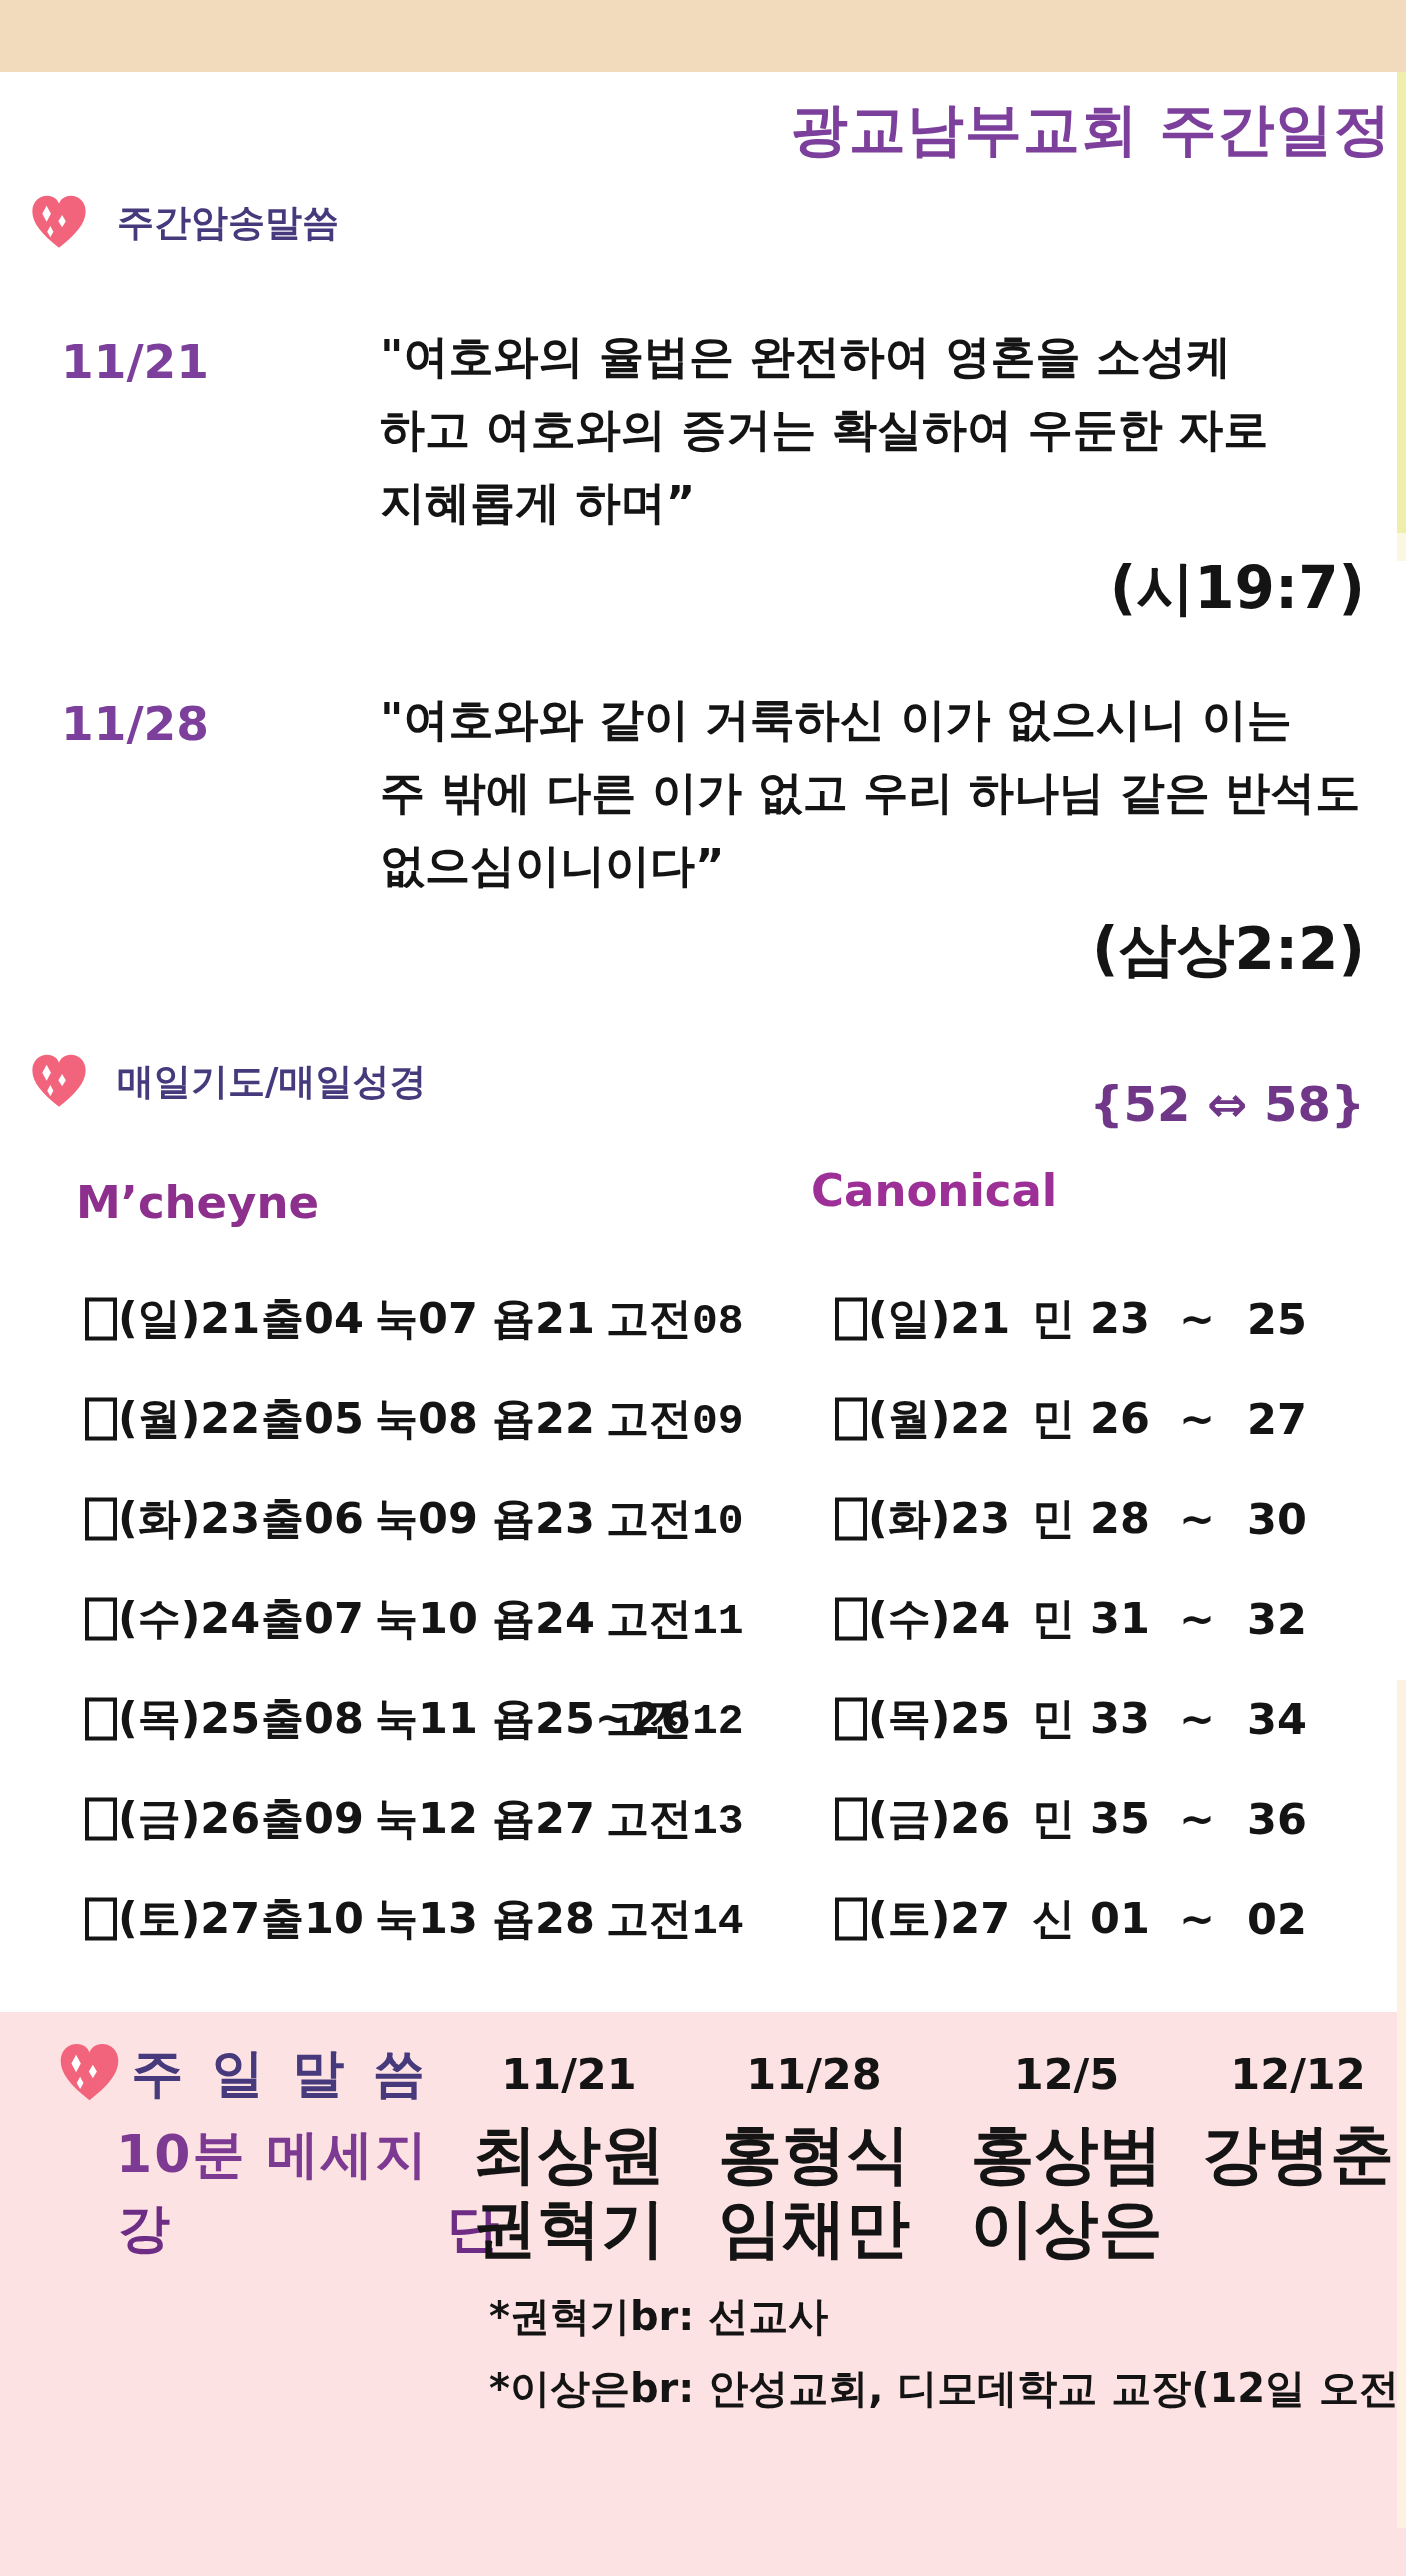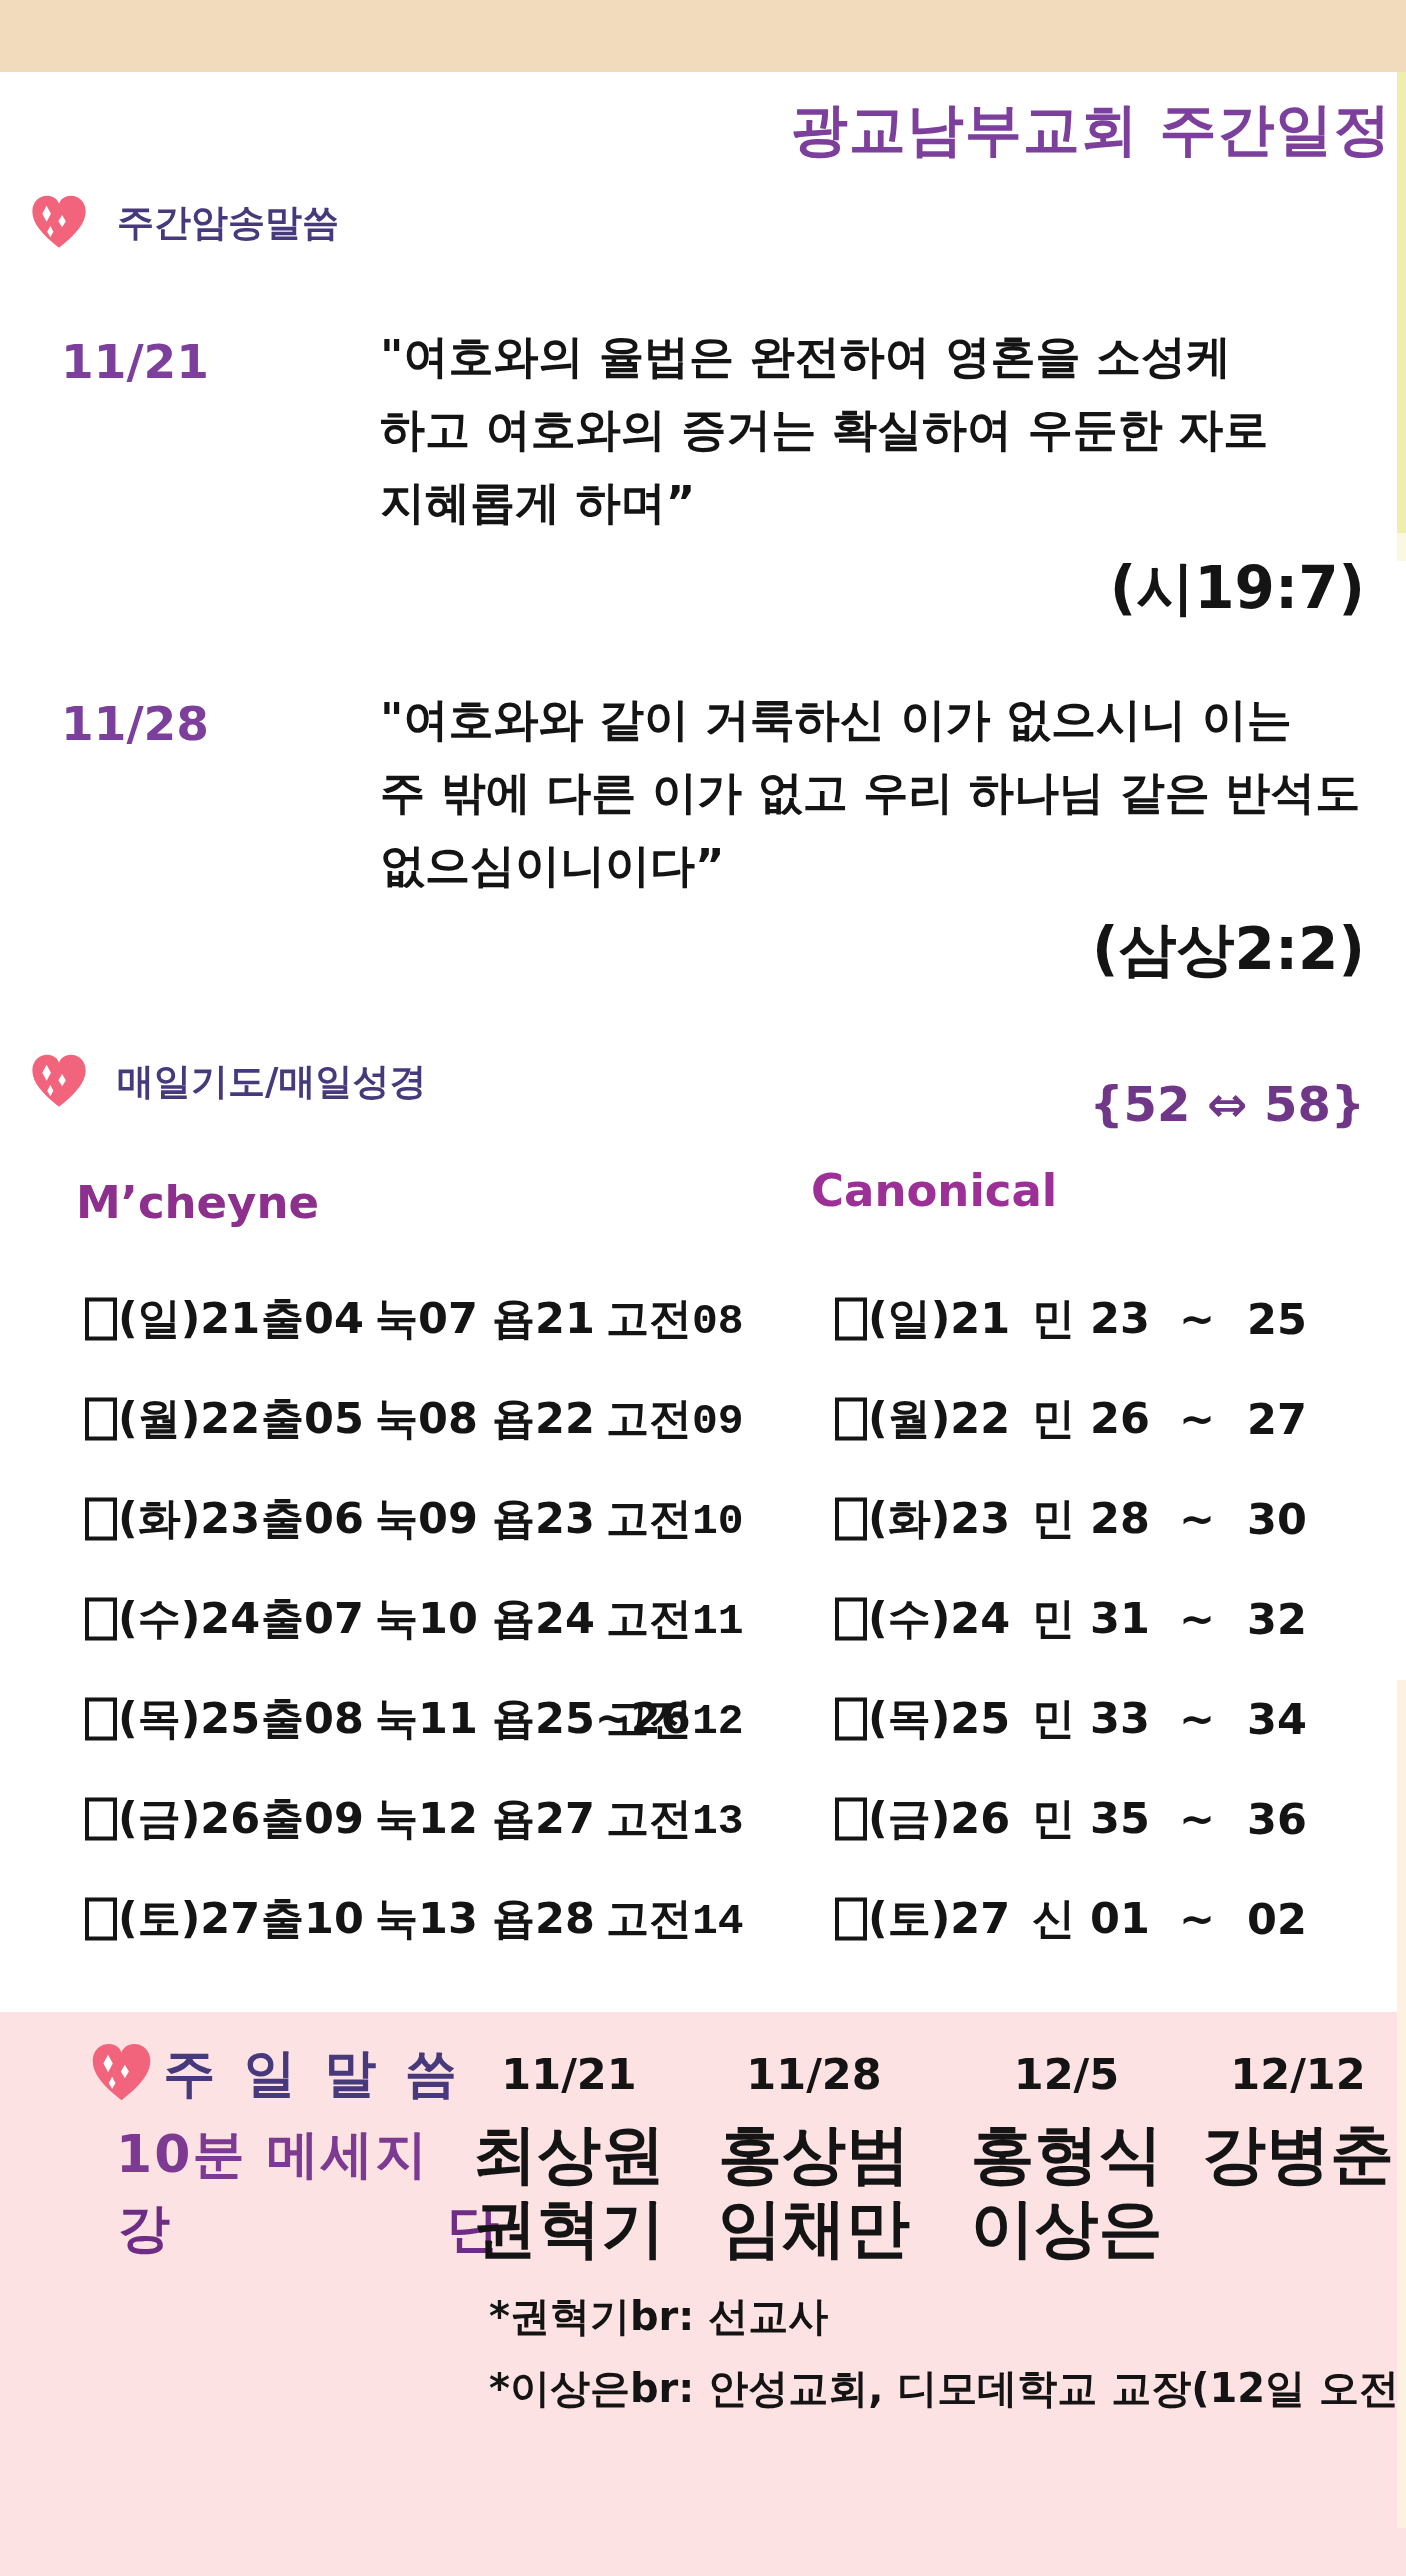--- a/index.html
+++ b/index.html
@@ -96,21 +96,21 @@
     display:grid;grid-template-columns:453px 232px 258px 247px 216px;
     align-items:center;
   }
   .p-row.r1{top:23px;}
   .p-row.r2{top:99px;}
   .p-row.r3{top:173px;}
   .p-cell{text-align:center;font-size:43px;color:#141414;white-space:nowrap;}
   .p-cell.name{font-size:64px;}
   .p-label{white-space:nowrap;}
   .p-label.l1{
-    display:flex;align-items:center;gap:8.2px;padding-left:88px;
+    display:flex;align-items:center;gap:8.2px;padding-left:56px;
     font-size:52px;color:#473a7c;letter-spacing:5.2px;
   }
   .p-label.l1 .heart{width:67px;height:67px;}
   .p-label.l2{padding-left:116px;font-size:52px;color:#7d3a92;letter-spacing:2.1px;}
   .p-label.l3{
     padding-left:118px;width:381px;box-sizing:content-box;
     display:flex;justify-content:space-between;
     font-size:52px;color:#6e2d84;
   }
   .note{
@@ -292,22 +292,22 @@
         <span>주 일 말 씀</span>
       </div>
       <div class="p-cell">11/21</div>
       <div class="p-cell">11/28</div>
       <div class="p-cell">12/5</div>
       <div class="p-cell">12/12</div>
     </div>
     <div class="p-row r2">
       <div class="p-label l2">10분 메세지</div>
       <div class="p-cell name">최상원</div>
+      <div class="p-cell name">홍형식</div>
       <div class="p-cell name">홍상범</div>
-      <div class="p-cell name">홍형식</div>
       <div class="p-cell name">강병춘</div>
     </div>
     <div class="p-row r3">
       <div class="p-label l3">
         <span>강</span>
         <span>단</span>
       </div>
       <div class="p-cell name">권혁기</div>
       <div class="p-cell name">임채만</div>
       <div class="p-cell name">이상은</div>

